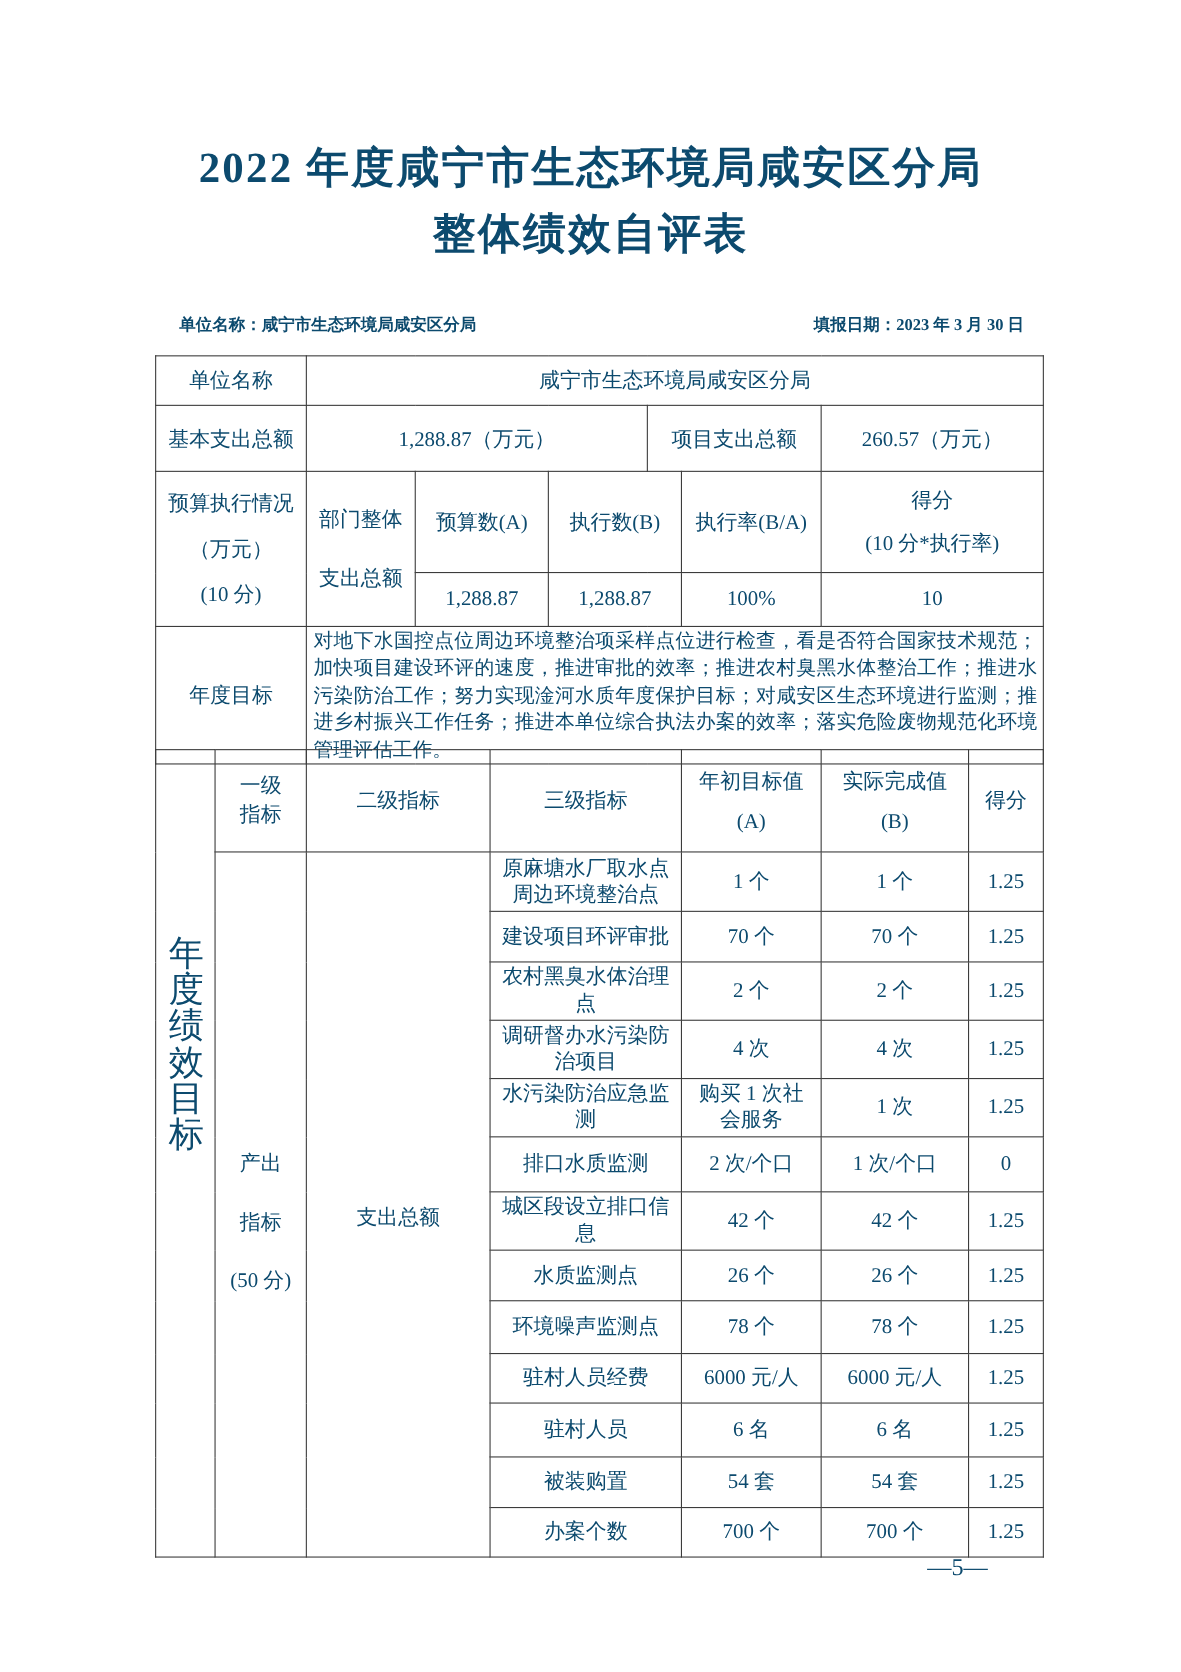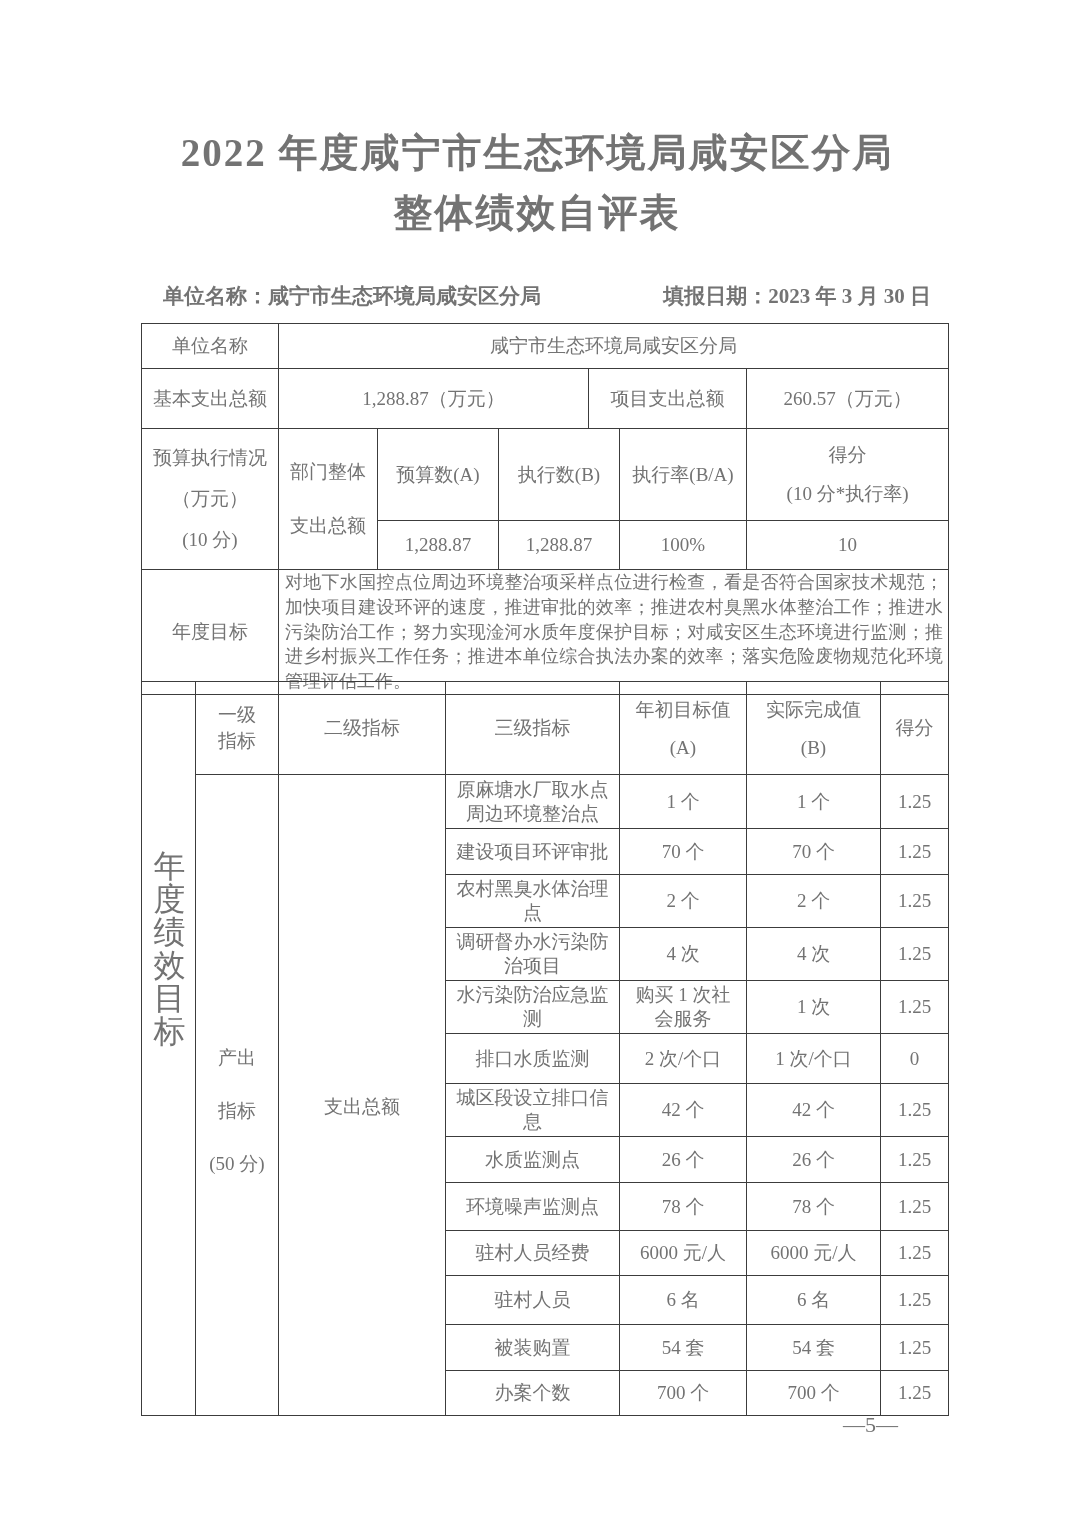--- a/index.html
+++ b/index.html
@@ -1,37 +1,37 @@
 <!DOCTYPE html>
 <html lang="zh"><head>
 <meta charset="utf-8">
 <style>
   * { margin:0; padding:0; box-sizing:border-box; }
   html,body { background:#ffffff; }
   .page {
     position:relative;
     width:1074px; height:1520px;
     background:#ffffff;
-    color:#737373;
+    color:#0c4a6e;
     font-family:"Liberation Serif","DejaVu Serif",serif;
     overflow:hidden;
   }
   .title-line {
     position:absolute; left:0; width:100%;
     text-align:center;
     font-size:39px; font-weight:bold;
     letter-spacing:2px;
     line-height:46px;
   }
   .title-line.l1 { top:130px; }
   .title-line.l2 { top:190px; }
   .meta-row {
     position:absolute; top:282px; left:163px; width:768px;
     display:flex; justify-content:space-between;
-    font-size:21px; font-weight:bold;
+    font-size:15px; font-weight:bold;
     line-height:28px;
   }
   table.grid {
     position:absolute; left:141px; width:807px;
     border-collapse:collapse; table-layout:fixed;
   }
   table.grid td {
     border:1px solid #3c3c3c;
     text-align:center; vertical-align:middle;
     font-size:19px;

